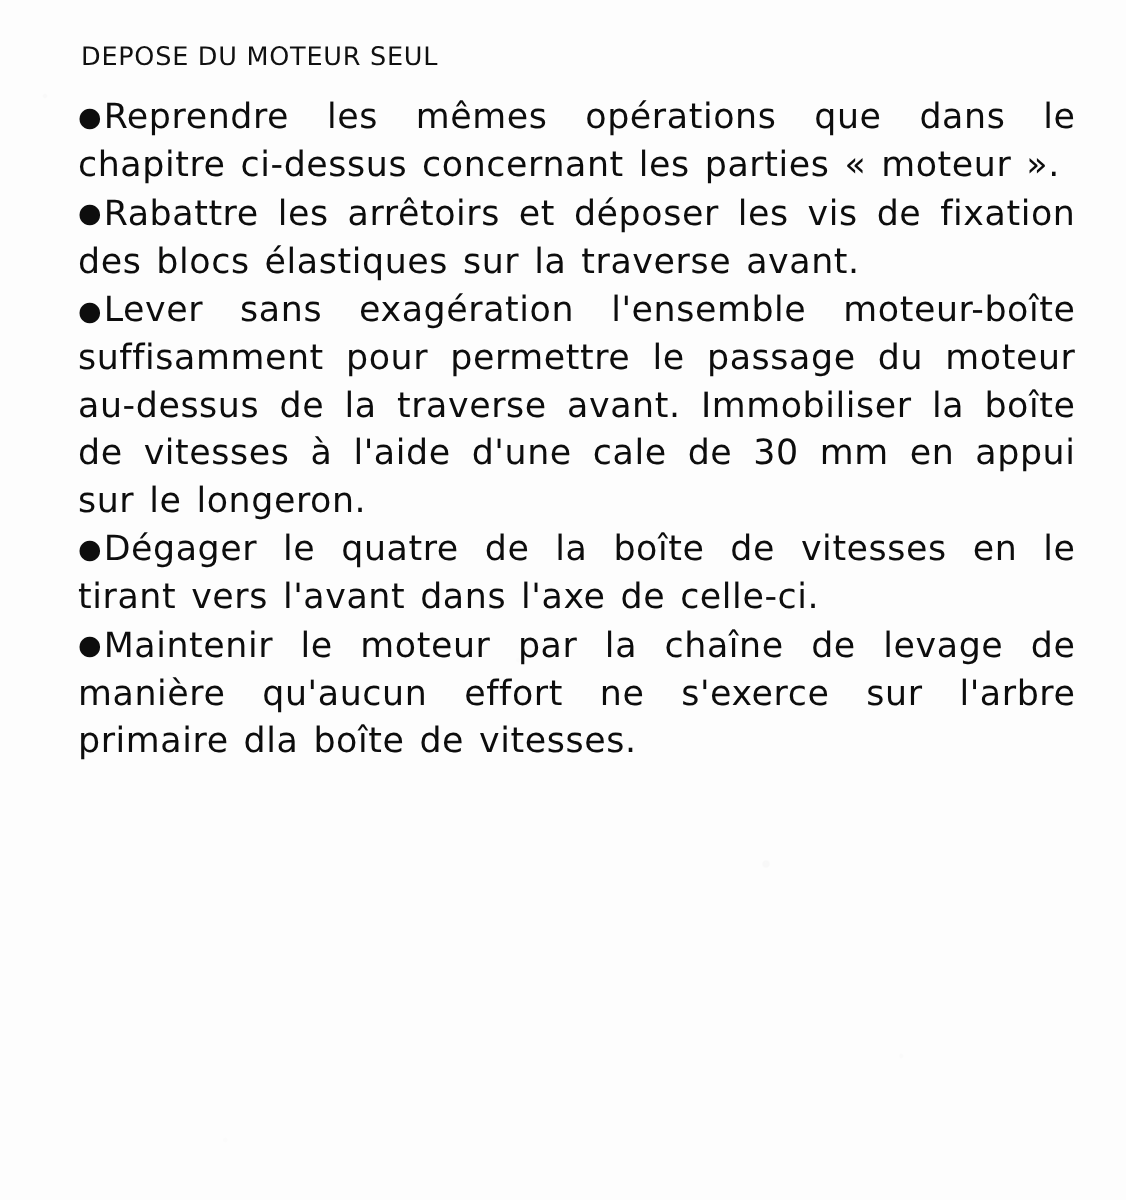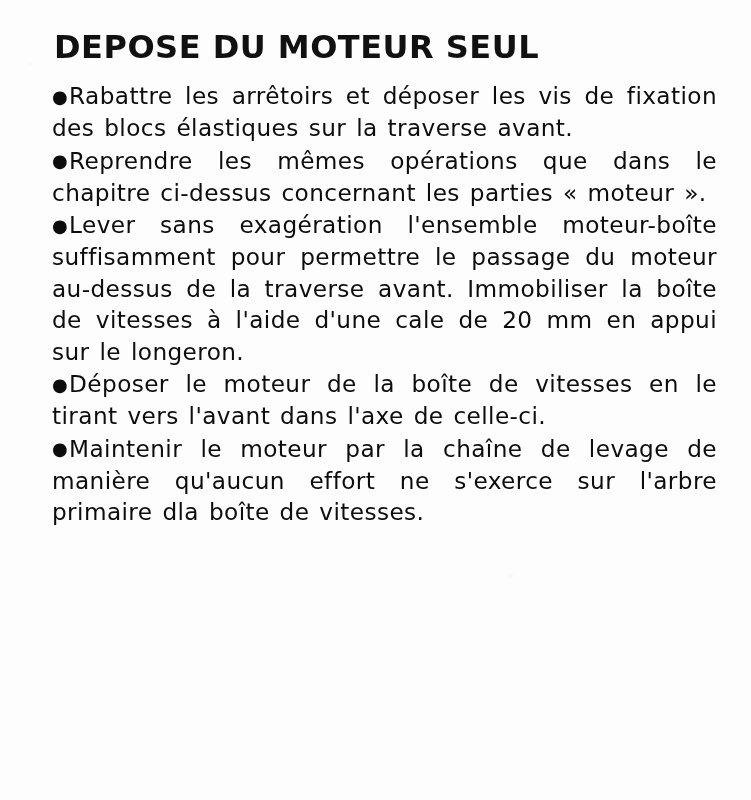--- a/index.html
+++ b/index.html
@@ -20,22 +20,22 @@
     height: 800px;
     background: #fdfdfd;
     background-image:
       radial-gradient(circle at 12% 30%, rgba(0,0,0,0.02) 0 2px, transparent 3px),
       radial-gradient(circle at 68% 72%, rgba(0,0,0,0.02) 0 2px, transparent 3px);
     box-sizing: border-box;
     padding: 22px 34px 0 52px;
   }
   .doc-title {
     font-family: "DejaVu Sans", sans-serif;
-    font-weight: bold;
-    font-size: 32px;
+    font-weight: normal;
+    font-size: 17px;
     letter-spacing: 0.5px;
     margin: 6px 0 14px 2px;
     color: #111;
   }
   .para {
     position: relative;
     font-family: "DejaVu Sans", sans-serif;
     font-size: 23.2px;
     line-height: 31.5px;
     letter-spacing: 0.4px;
@@ -73,34 +73,34 @@
   }
 </style>
 </head>
 <body>
 
 <div class="page">
 
   <h1 class="doc-title">DEPOSE DU MOTEUR SEUL</h1>
 
   <p class="para">
+    <span class="bullet">●</span><span class="txt">Reprendre les mêmes opérations que dans le chapitre ci-dessus concernant les parties « moteur ».</span>
+  </p>
+
+  <p class="para">
     <span class="bullet">●</span><span class="txt">Rabattre les arrêtoirs et déposer les vis de fixation des blocs élastiques sur la traverse avant.</span>
   </p>
 
   <p class="para">
-    <span class="bullet">●</span><span class="txt">Reprendre les mêmes opérations que dans le chapitre ci-dessus concernant les parties « moteur ».</span>
-  </p>
-
-  <p class="para">
-    <span class="bullet">●</span><span class="txt">Lever sans exagération l'ensemble moteur-boîte suffisamment pour permettre le passage du moteur au-dessus de la traverse avant. Immobiliser la boîte de vitesses à l'aide d'une cale de 20 mm en appui sur le longeron.</span>
+    <span class="bullet">●</span><span class="txt">Lever sans exagération l'ensemble moteur-boîte suffisamment pour permettre le passage du moteur au-dessus de la traverse avant. Immobiliser la boîte de vitesses à l'aide d'une cale de 30 mm en appui sur le longeron.</span>
   </p>
 
 
   <p class="para">
-    <span class="bullet">●</span><span class="txt">Déposer le moteur de la boîte de vitesses en le tirant vers l'avant dans l'axe de celle-ci.</span>
+    <span class="bullet">●</span><span class="txt">Dégager le quatre de la boîte de vitesses en le tirant vers l'avant dans l'axe de celle-ci.</span>
   </p>
 
   <p class="para last">
     <span class="bullet">●</span><span class="txt">Maintenir le moteur par la chaîne de levage de manière qu'aucun effort ne s'exerce sur l'arbre primaire dla boîte de vitesses.</span>
   </p>
 
   <div class="speckle"></div>
 </div>
 
 </body></html>

